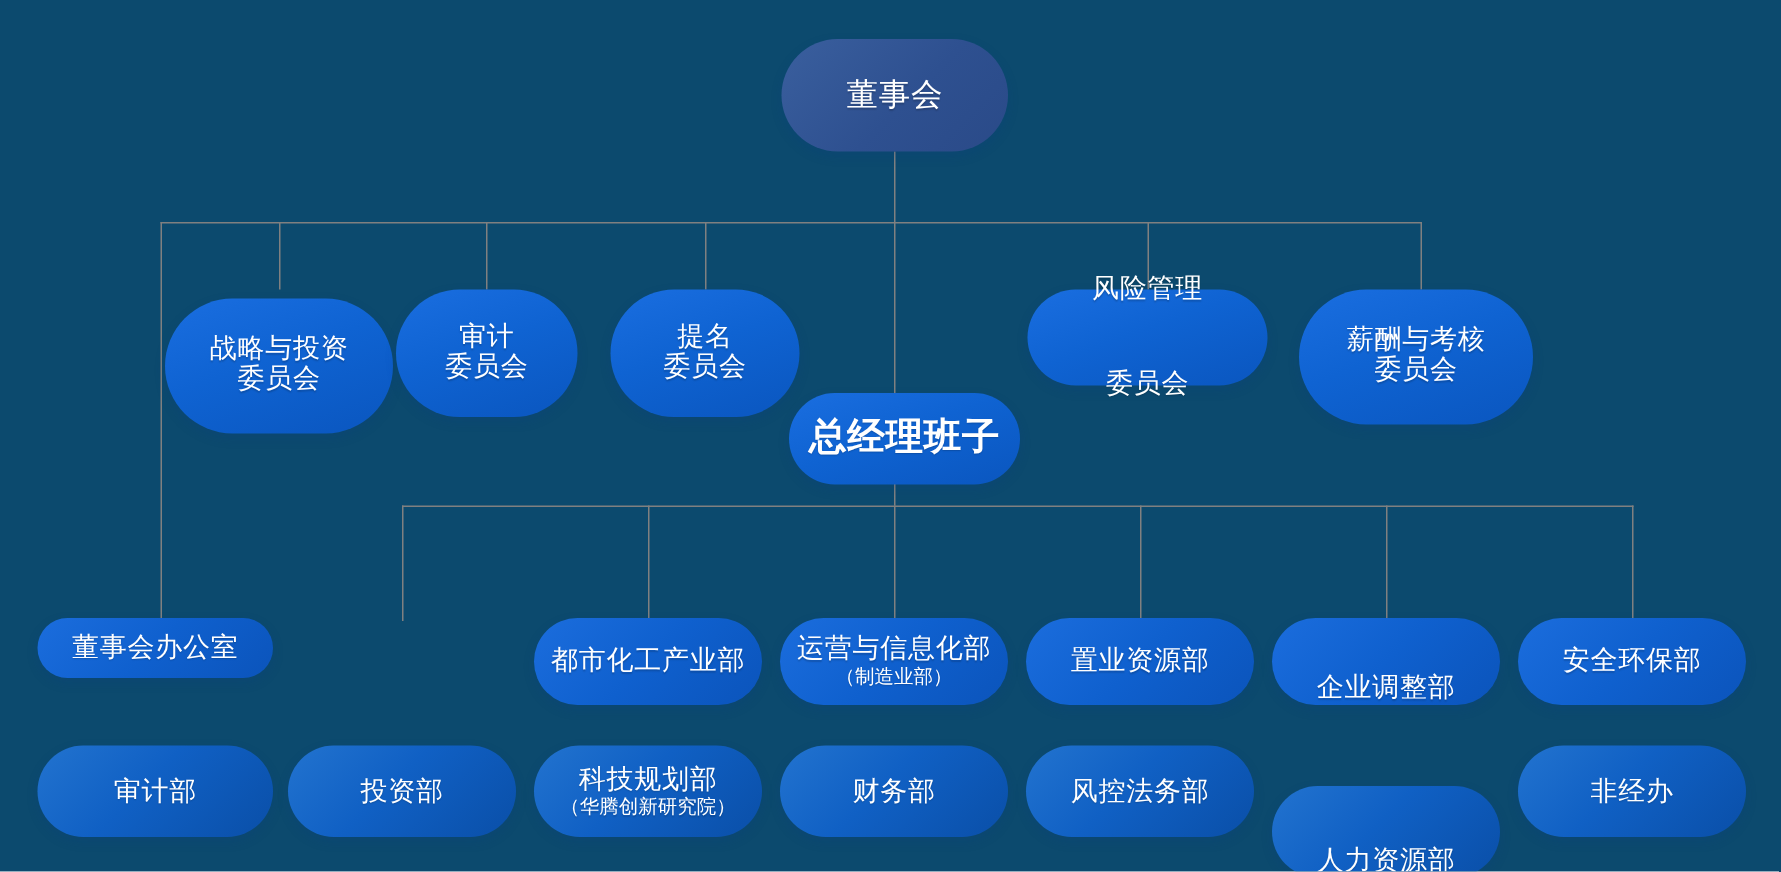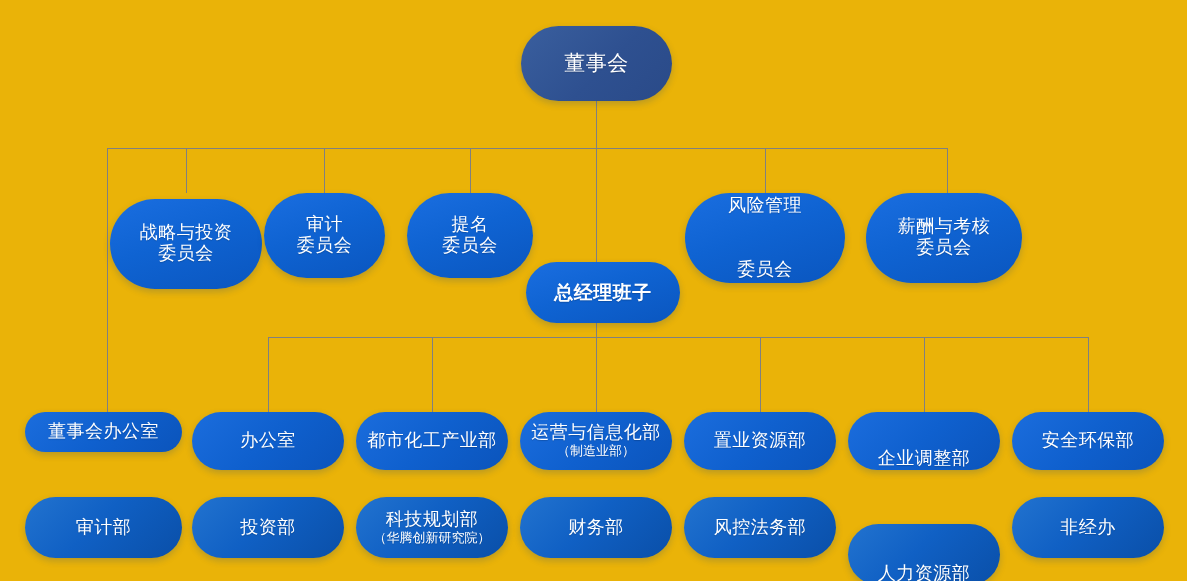--- a/index.html
+++ b/index.html
@@ -8,21 +8,21 @@
     padding: 0;
     background: #ffffff;
   }
   body {
     font-family: "Liberation Serif", "DejaVu Serif", serif;
   }
   #org-chart {
     position: relative;
     width: 1187px;
     height: 581px;
-    background: #eab308;
+    background: #0c4a6e;
     overflow: hidden;
   }
 
   
   .conn {
     position: absolute;
     background: #808080;
   }
   .conn.h { height: 1px; }
   .conn.v { width: 1px; }
@@ -55,21 +55,21 @@
 
   
   .node.committee {
     background: linear-gradient(160deg, #1a6ee0 0%, #0f63d2 45%, #0a56bf 100%);
     font-size: 18px;
   }
 
   
   .node.gm {
     background: linear-gradient(160deg, #1a6ee0 0%, #0f63d2 45%, #0a56bf 100%);
-    font-size: 19px;
+    font-size: 25px;
     font-weight: bold;
   }
 
   
   .node.dept {
     background: linear-gradient(135deg, #1b6ddd 0%, #0f60ce 50%, #0b54bb 100%);
     font-size: 18px;
   }
   
   .node.dept2 {
@@ -125,41 +125,38 @@
   <div class="node committee" style="left:264px; top:193px; width:121px; height:85px;">
     <span class="l1">审计</span>
     <span class="l2">委员会</span>
   </div>
 
   <div class="node committee" style="left:407px; top:193px; width:126px; height:85px;">
     <span class="l1">提名</span>
     <span class="l2">委员会</span>
   </div>
 
-  <div class="node committee" style="left:685px; top:193px; width:160px; height:90px;gap:43px;">
+  <div class="node committee" style="left:685px; top:193px; width:160px; height:64px;gap:43px;">
     <span class="l1">风险管理</span>
     <span class="l2">委员会</span>
   </div>
 
   <div class="node committee" style="left:866px; top:193px; width:156px; height:90px;">
     <span class="l1">薪酬与考核</span>
     <span class="l2">委员会</span>
   </div>
 
   <div class="node gm" style="left:526px; top:262px; width:154px; height:61px;">
     <span class="l1">总经理班子</span>
   </div>
 
   <div class="node dept" style="left:25px; top:412px; width:157px; height:40px;">
     <span class="l1">董事会办公室</span>
   </div>
 
-  <div class="node dept" style="left:192px; top:412px; width:152px; height:58px;">
-    <span class="l1">办公室</span>
-  </div>
 
   <div class="node dept" style="left:356px; top:412px; width:152px; height:58px;">
     <span class="l1">都市化工产业部</span>
   </div>
 
   <div class="node dept" style="left:520px; top:412px; width:152px; height:58px;">
     <span class="l1">运营与信息化部</span>
     <span class="l2 sub">（制造业部）</span>
   </div>
 

